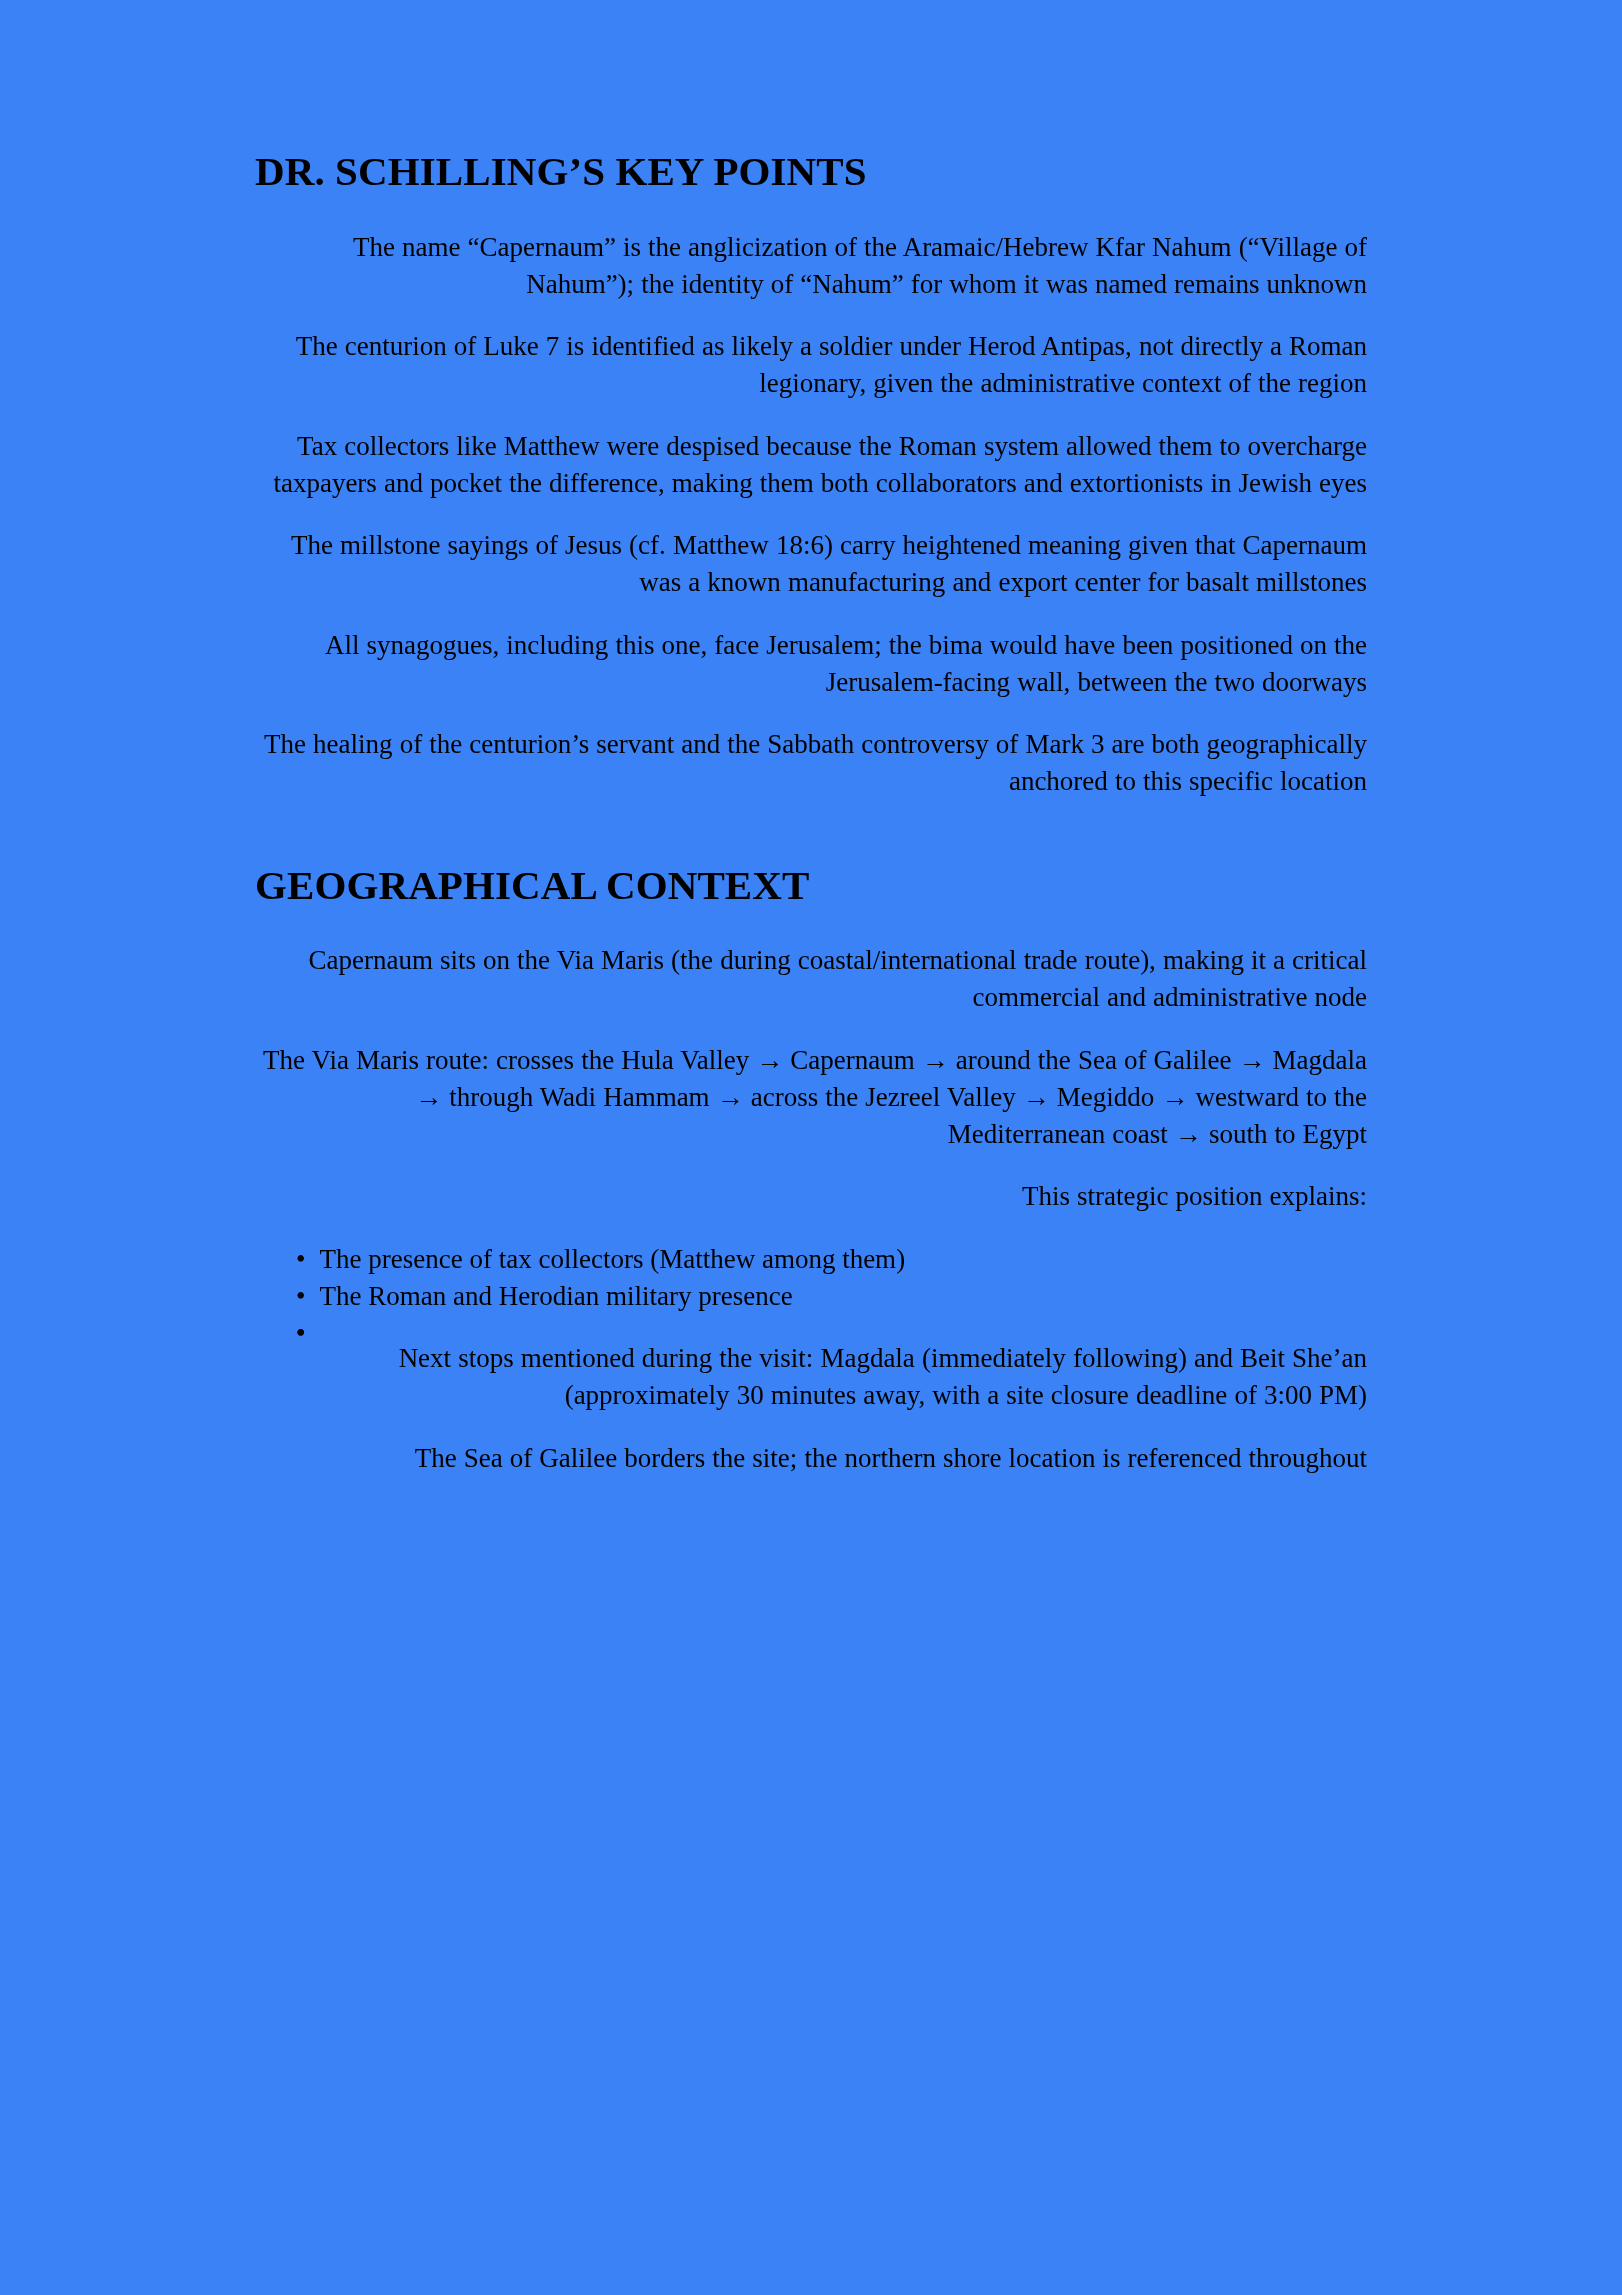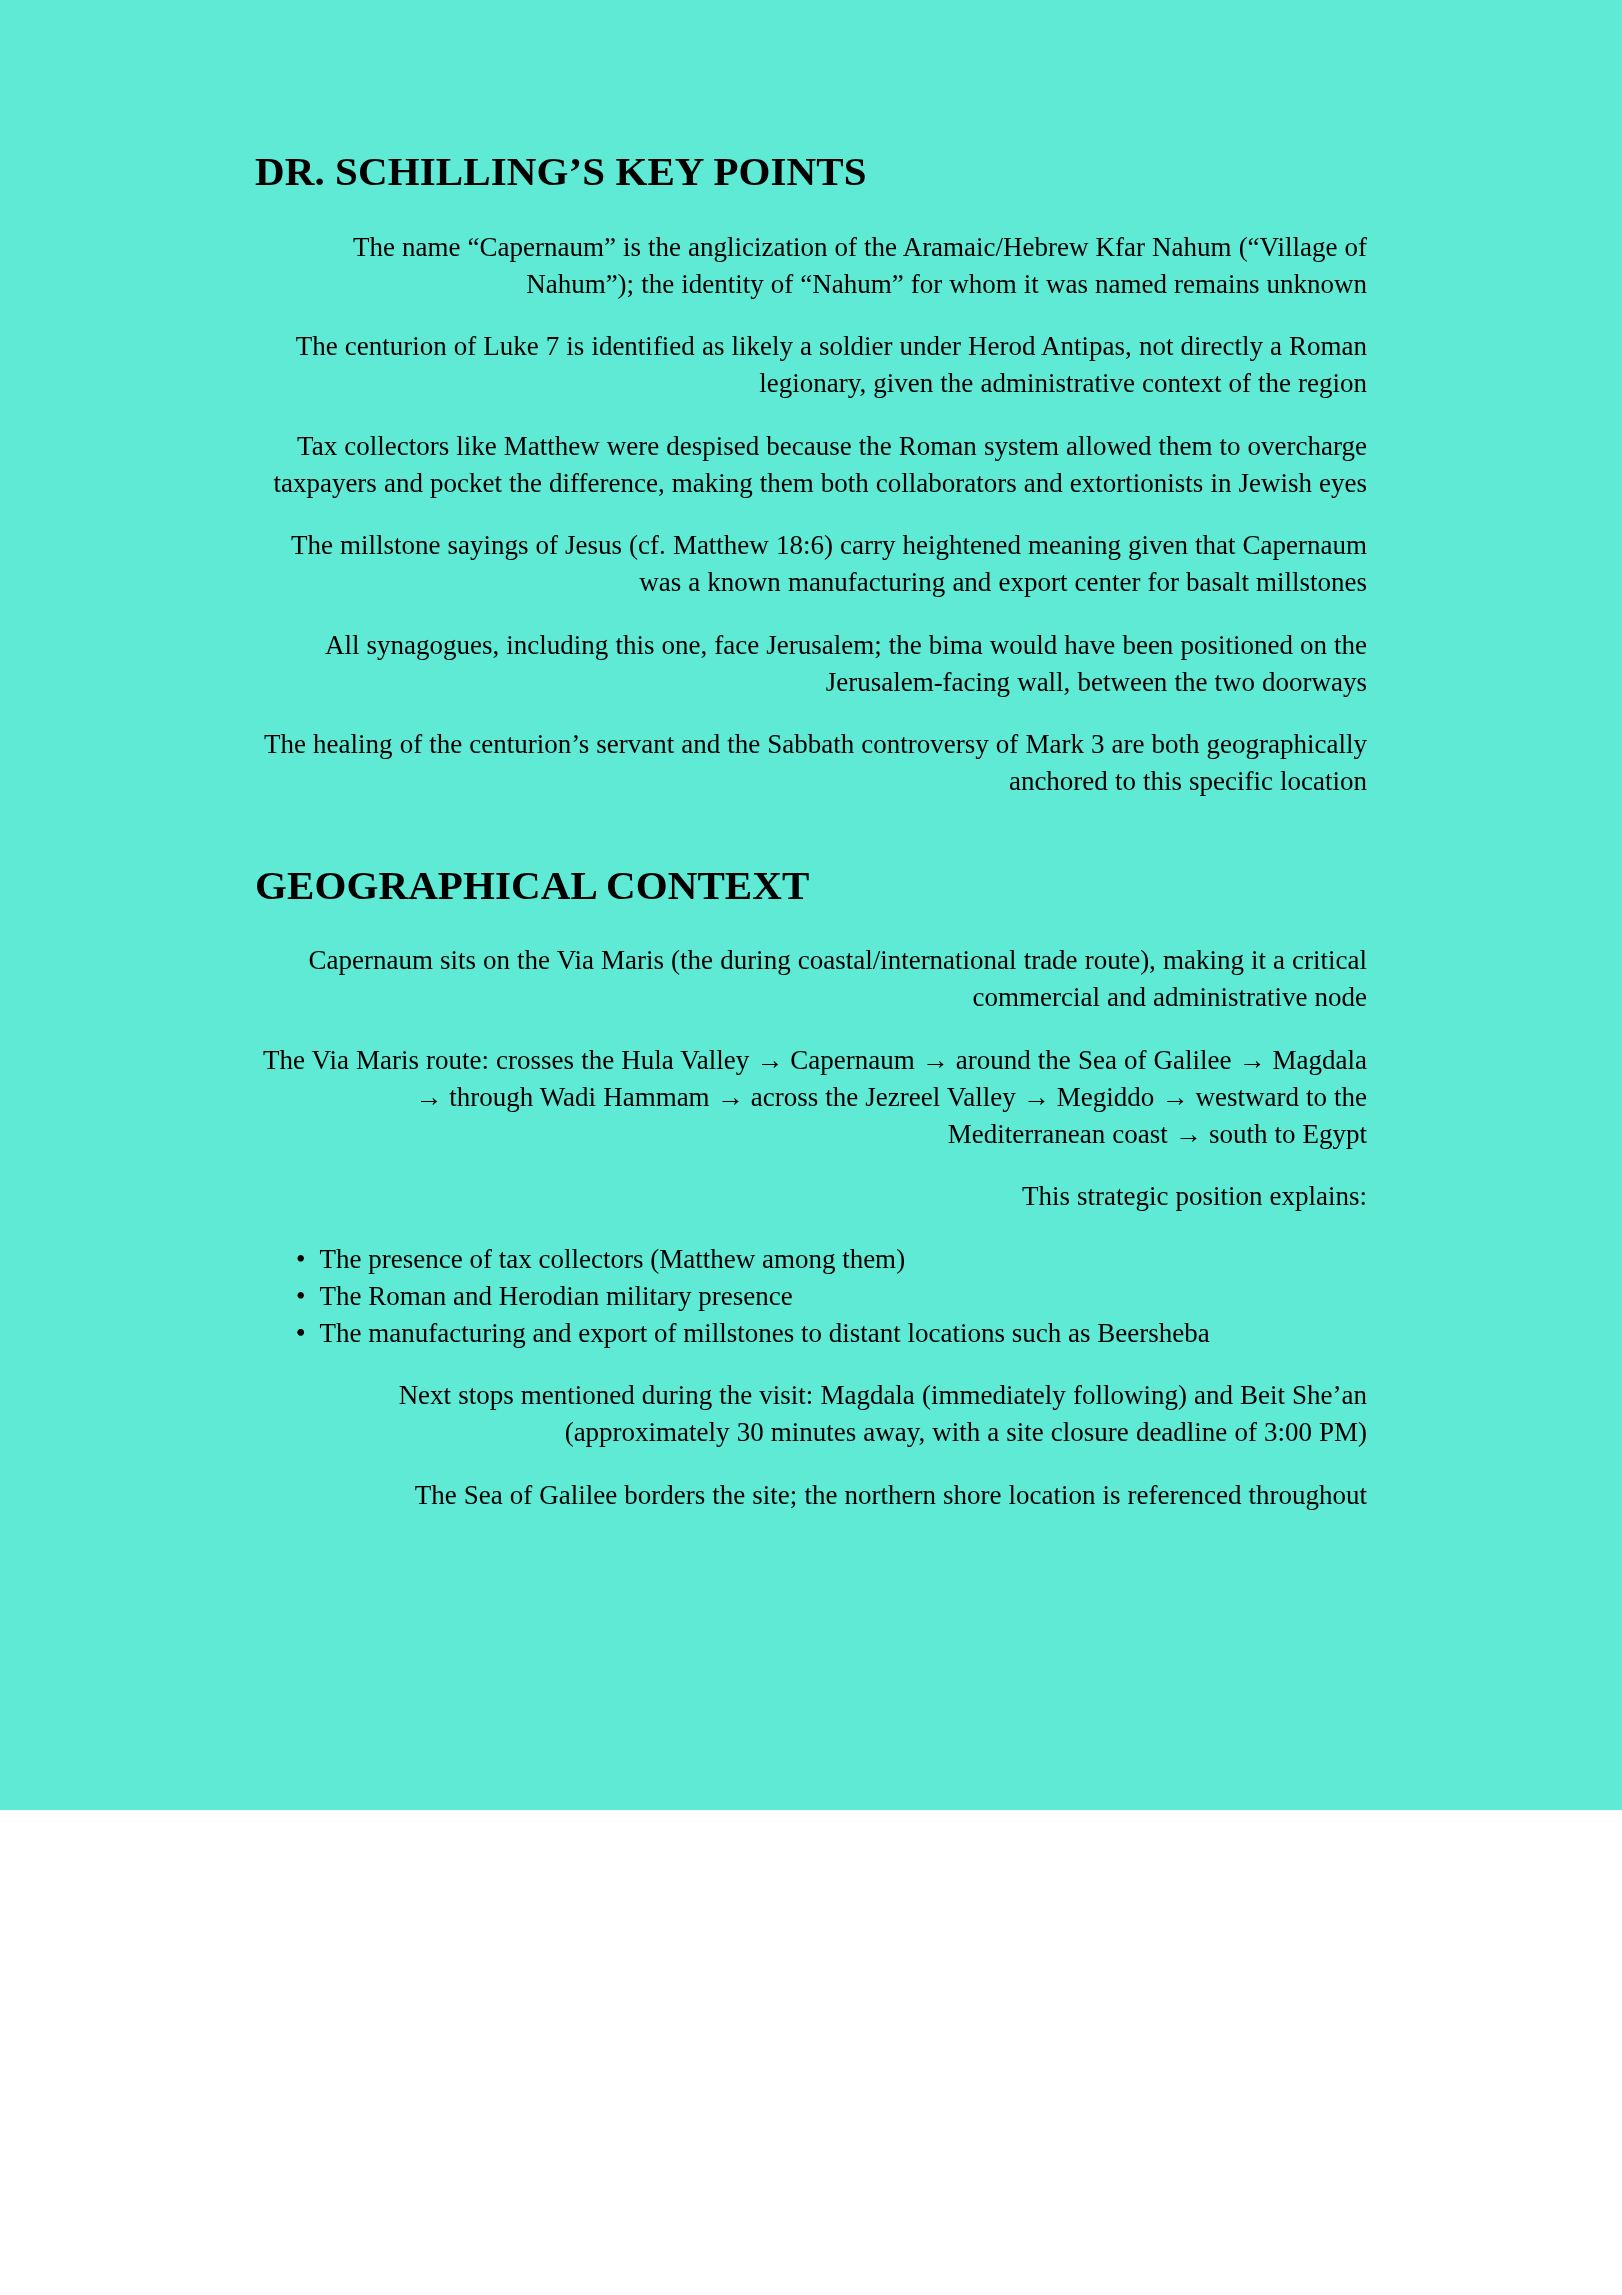--- a/index.html
+++ b/index.html
@@ -10,22 +10,22 @@
   body {
     width: 1623px;
     height: 2295px;
     font-family: "Liberation Serif", "DejaVu Serif", serif;
     color: #000000;
     -webkit-font-smoothing: antialiased;
   }
   .page {
     position: relative;
     width: 1623px;
-    height: 1810px;
-    background: #5eead4;
+    height: 2295px;
+    background: #3b82f6;
     box-sizing: border-box;
     padding: 149px 255px 0 255px;
   }
   .content {
     width: 1112px;
   }
   h1.doc-heading {
     font-size: 41px;
     font-weight: bold;
     line-height: 1.12;
@@ -92,21 +92,20 @@
       </li>
       <li>
         <span class="bullet-glyph">•</span>
         <span>The Roman and Herodian military presence</span>
       </li>
       <li>
         <span class="bullet-glyph">•</span>
       </li>
       <li>
         <span class="bullet-glyph">•</span>
-        <span>The manufacturing and export of millstones to distant locations such as Beersheba</span>
       </li>
     </ul>
 
     <p class="para">Next stops mentioned during the visit: Magdala (immediately following) and Beit She’an (approximately 30 minutes away, with a site closure deadline of 3:00 PM)</p>
     <p class="para">The Sea of Galilee borders the site; the northern shore location is referenced throughout</p>
 
   </div>
 </div>
 
 

